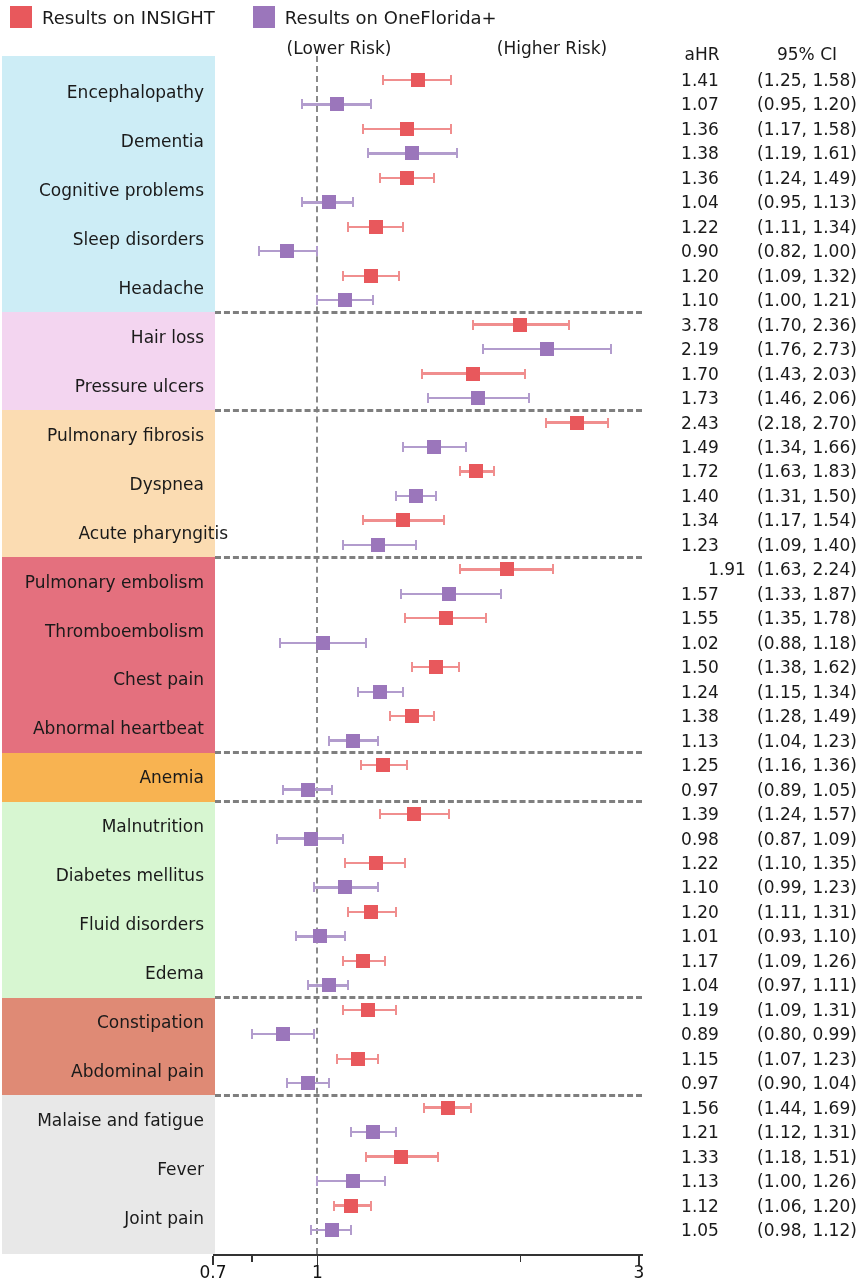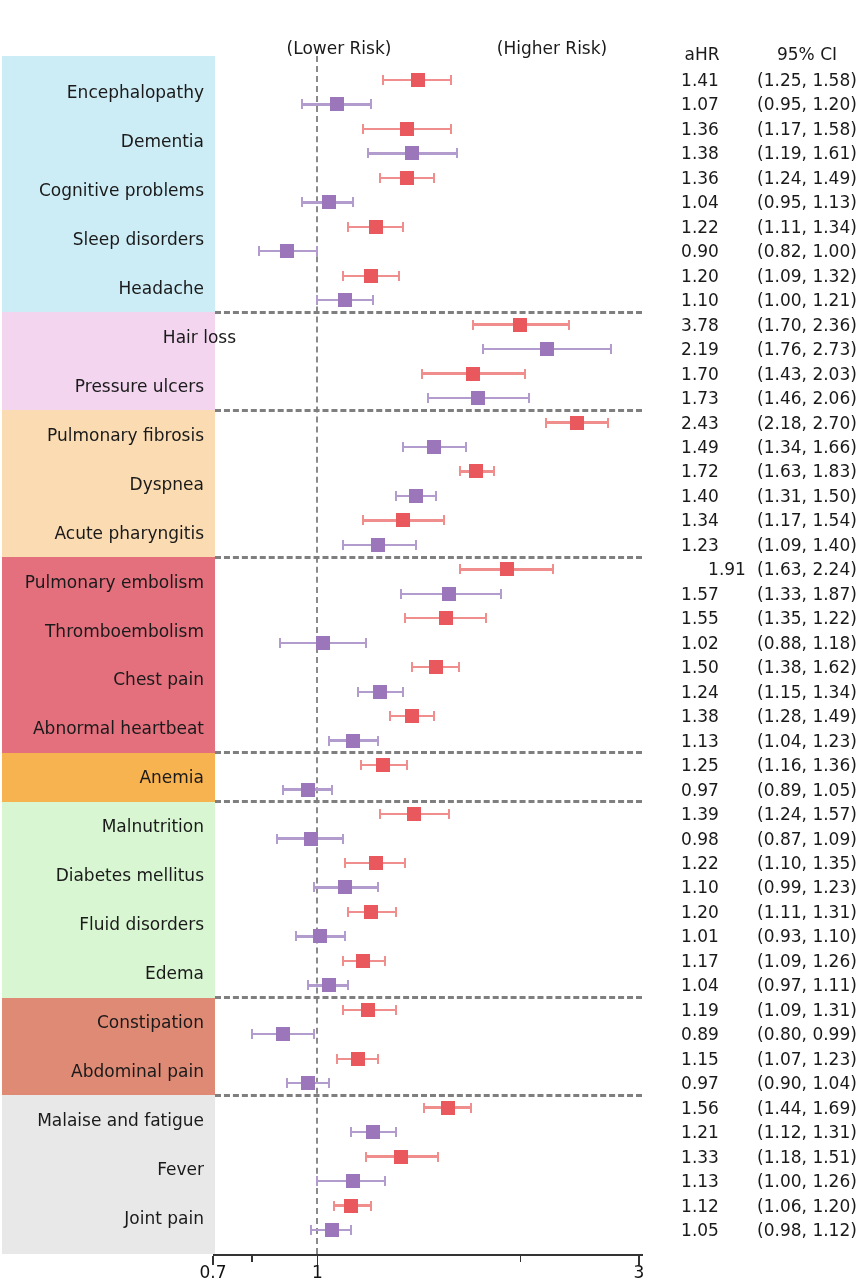--- a/index.html
+++ b/index.html
@@ -28,20 +28,30 @@
   
   .axis-line{position:absolute;background:#333;}
   .tick{position:absolute;width:1.6px;background:#333;}
   .tick-label{position:absolute;font-size:17px;transform:translateX(-50%);color:#111;}
 </style>
 </head>
 <body>
 
 <div id="figure">
 
+  <div id="legend">
+    <div class="legend-item">
+      <span class="legend-swatch" style="background: rgb(232, 88, 92);"></span>
+      <span class="legend-label">Results on INSIGHT</span>
+    </div>
+    <div class="legend-item">
+      <span class="legend-swatch" style="background: rgb(155, 118, 187);"></span>
+      <span class="legend-label">Results on OneFlorida+</span>
+    </div>
+  </div>
 
   <div class="risk-label" style="left:339px;top:38px;">(Lower Risk)</div>
   <div class="risk-label" style="left:552px;top:38px;">(Higher Risk)</div>
 
   <div class="col-header" style="left:702px;top:44px;">aHR</div>
   <div class="col-header" style="left:807px;top:44px;">95% CI</div>
 
   <div id="plot">
       <div class="refline" style="left: 316.208px; top: 56px; height: 1198px;"></div>
       <div class="band" style="top: 56px; height: 256.446px; background: rgb(205, 237, 246);"></div>
@@ -105,21 +115,21 @@
       <div class="val" style="left: 700px; top: 275.744px;">1.20</div>
       <div class="val" style="left: 807px; top: 275.744px;">(1.09, 1.32)</div>
       <div class="ebar" style="left: 317.408px; width: 55.7995px; top: 299.012px; background: rgb(178, 156, 205);"></div>
       <div class="ecap" style="left: 316.408px; top: 295.212px; height: 10px; background: rgb(178, 156, 205);"></div>
       <div class="ecap" style="left: 372.207px; top: 295.212px; height: 10px; background: rgb(178, 156, 205);"></div>
       <div class="marker" style="left: 338.308px; top: 293.212px; background: rgb(155, 118, 187);"></div>
       <div class="val" style="left: 700px; top: 300.212px;">1.10</div>
       <div class="val" style="left: 807px; top: 300.212px;">(1.00, 1.21)</div>
       <div class="band" style="top: 312.446px; height: 97.872px; background: rgb(243, 213, 240);"></div>
       <div class="sep" style="top: 310.946px;"></div>
-      <div class="cond-label" style="top: 336.914px; margin-left: 32px;">Hair loss</div>
+      <div class="cond-label" style="top: 336.914px;">Hair loss</div>
       <div class="ebar" style="left: 472.736px; width: 96.0238px; top: 323.48px; background: rgb(240, 142, 142);"></div>
       <div class="ecap" style="left: 471.736px; top: 319.68px; height: 10px; background: rgb(240, 142, 142);"></div>
       <div class="ecap" style="left: 567.76px; top: 319.68px; height: 10px; background: rgb(240, 142, 142);"></div>
       <div class="marker" style="left: 513.31px; top: 317.68px; background: rgb(232, 88, 92);"></div>
       <div class="val" style="left: 700px; top: 324.68px;">3.78</div>
       <div class="val" style="left: 807px; top: 324.68px;">(1.70, 2.36)</div>
       <div class="ebar" style="left: 482.89px; width: 128.503px; top: 347.948px; background: rgb(178, 156, 205);"></div>
       <div class="ecap" style="left: 481.89px; top: 344.148px; height: 10px; background: rgb(178, 156, 205);"></div>
       <div class="ecap" style="left: 610.393px; top: 344.148px; height: 10px; background: rgb(178, 156, 205);"></div>
       <div class="marker" style="left: 539.876px; top: 342.148px; background: rgb(155, 118, 187);"></div>
@@ -159,21 +169,21 @@
       <div class="ecap" style="left: 493.307px; top: 466.488px; height: 10px; background: rgb(240, 142, 142);"></div>
       <div class="marker" style="left: 469.16px; top: 464.488px; background: rgb(232, 88, 92);"></div>
       <div class="val" style="left: 700px; top: 471.488px;">1.72</div>
       <div class="val" style="left: 807px; top: 471.488px;">(1.63, 1.83)</div>
       <div class="ebar" style="left: 396.452px; width: 39.6462px; top: 494.756px; background: rgb(178, 156, 205);"></div>
       <div class="ecap" style="left: 395.452px; top: 490.956px; height: 10px; background: rgb(178, 156, 205);"></div>
       <div class="ecap" style="left: 435.098px; top: 490.956px; height: 10px; background: rgb(178, 156, 205);"></div>
       <div class="marker" style="left: 408.902px; top: 488.956px; background: rgb(155, 118, 187);"></div>
       <div class="val" style="left: 700px; top: 495.956px;">1.40</div>
       <div class="val" style="left: 807px; top: 495.956px;">(1.31, 1.50)</div>
-      <div class="cond-label" style="top: 532.658px;">Acute pharyngitis</div>
+      <div class="cond-label" style="top: 532.658px; margin-left: 24px;">Acute pharyngitis</div>
       <div class="ebar" style="left: 363.367px; width: 80.4348px; top: 519.224px; background: rgb(240, 142, 142);"></div>
       <div class="ecap" style="left: 362.367px; top: 515.424px; height: 10px; background: rgb(240, 142, 142);"></div>
       <div class="ecap" style="left: 442.802px; top: 515.424px; height: 10px; background: rgb(240, 142, 142);"></div>
       <div class="marker" style="left: 396.08px; top: 513.424px; background: rgb(232, 88, 92);"></div>
       <div class="val" style="left: 700px; top: 520.424px;">1.34</div>
       <div class="val" style="left: 807px; top: 520.424px;">(1.17, 1.54)</div>
       <div class="ebar" style="left: 342.634px; width: 73.2676px; top: 543.692px; background: rgb(178, 156, 205);"></div>
       <div class="ecap" style="left: 341.634px; top: 539.892px; height: 10px; background: rgb(178, 156, 205);"></div>
       <div class="ecap" style="left: 414.902px; top: 539.892px; height: 10px; background: rgb(178, 156, 205);"></div>
       <div class="marker" style="left: 371.006px; top: 537.892px; background: rgb(155, 118, 187);"></div>
@@ -193,21 +203,21 @@
       <div class="ecap" style="left: 499.636px; top: 588.828px; height: 10px; background: rgb(178, 156, 205);"></div>
       <div class="marker" style="left: 442.449px; top: 586.828px; background: rgb(155, 118, 187);"></div>
       <div class="val" style="left: 700px; top: 593.828px;">1.57</div>
       <div class="val" style="left: 807px; top: 593.828px;">(1.33, 1.87)</div>
       <div class="cond-label" style="top: 630.53px;">Thromboembolism</div>
       <div class="ebar" style="left: 405.256px; width: 80.9412px; top: 617.096px; background: rgb(240, 142, 142);"></div>
       <div class="ecap" style="left: 404.256px; top: 613.296px; height: 10px; background: rgb(240, 142, 142);"></div>
       <div class="ecap" style="left: 485.197px; top: 613.296px; height: 10px; background: rgb(240, 142, 142);"></div>
       <div class="marker" style="left: 438.696px; top: 611.296px; background: rgb(232, 88, 92);"></div>
       <div class="val" style="left: 700px; top: 618.296px;">1.55</div>
-      <div class="val" style="left: 807px; top: 618.296px;">(1.35, 1.22)</div>
+      <div class="val" style="left: 807px; top: 618.296px;">(1.35, 1.78)</div>
       <div class="ebar" style="left: 279.988px; width: 85.8704px; top: 641.564px; background: rgb(178, 156, 205);"></div>
       <div class="ecap" style="left: 278.988px; top: 637.764px; height: 10px; background: rgb(178, 156, 205);"></div>
       <div class="ecap" style="left: 364.858px; top: 637.764px; height: 10px; background: rgb(178, 156, 205);"></div>
       <div class="marker" style="left: 316.205px; top: 635.764px; background: rgb(155, 118, 187);"></div>
       <div class="val" style="left: 700px; top: 642.764px;">1.02</div>
       <div class="val" style="left: 807px; top: 642.764px;">(0.88, 1.18)</div>
       <div class="cond-label" style="top: 679.466px;">Chest pain</div>
       <div class="ebar" style="left: 411.69px; width: 46.9364px; top: 666.032px; background: rgb(240, 142, 142);"></div>
       <div class="ecap" style="left: 410.69px; top: 662.232px; height: 10px; background: rgb(240, 142, 142);"></div>
       <div class="ecap" style="left: 457.626px; top: 662.232px; height: 10px; background: rgb(240, 142, 142);"></div>

